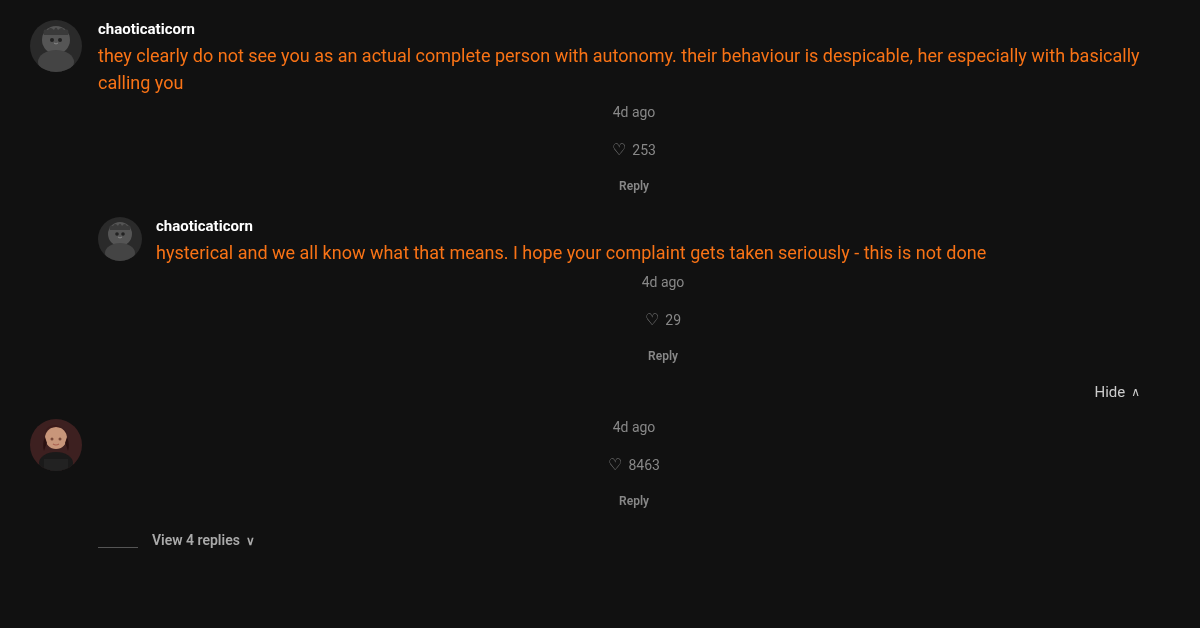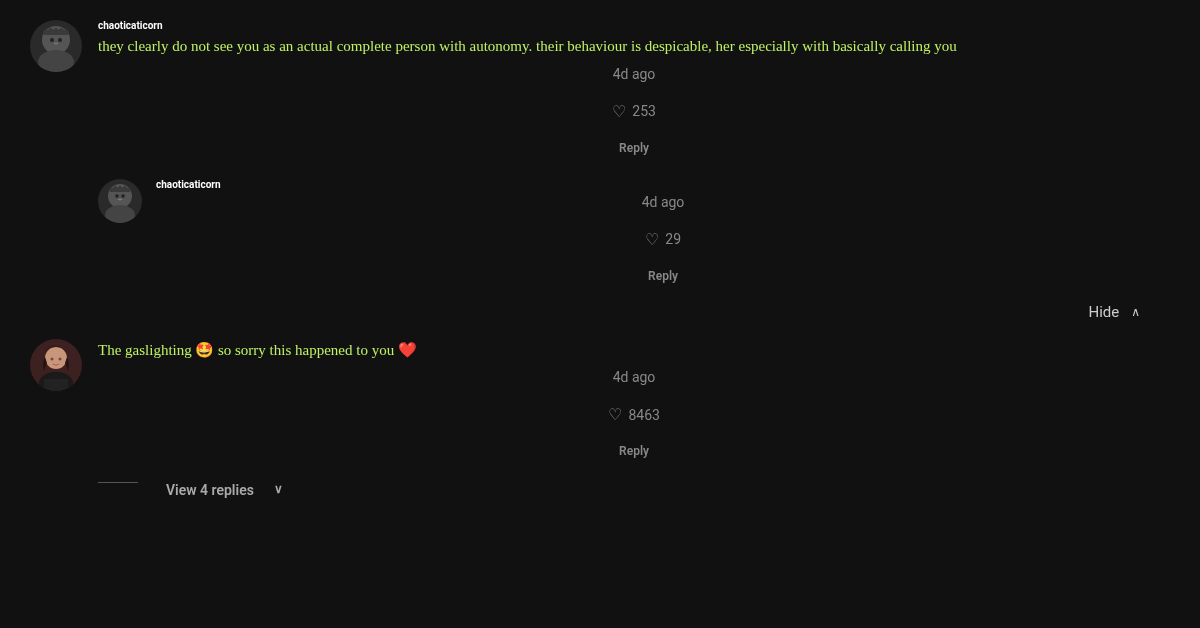--- a/index.html
+++ b/index.html
@@ -28,31 +28,30 @@
       margin-bottom: 24px;
       align-items: flex-start;
     }
 
     .comment-content {
       flex: 1;
     }
 
     .comment-username {
       font-weight: 700;
-      font-size: 10px;
+      font-size: 15px;
       color: #ffffff;
       margin-bottom: 4px;
     }
 
     .comment-text {
-      font-size: 15px;
-      color: #bef264;
+      font-size: 18px;
+      color: #f97316;
       line-height: 1.5;
       margin-bottom: 8px;
-      font-family: Liberation Serif, serif;
     }
 
     .comment-meta {
       display: flex;
       align-items: center;
       gap: 20px;
       color: #888888;
       font-size: 14px;
       flex-direction: column;
     }
@@ -95,33 +94,33 @@
       justify-content: flex-end;
       padding-right: 30px;
       margin-bottom: 18px;
       color: #cccccc;
       font-size: 15px;
     }
 
     .hide-btn {
       display: flex;
       align-items: center;
-      gap: 12px;
+      gap: 6px;
       cursor: pointer;
       color: #cccccc;
     }
 
     .chevron-up {
       font-size: 12px;
     }
 
     .view-replies-btn {
       display: flex;
-      align-items: flex-start;
-      gap: 20px;
+      align-items: flex-end;
+      gap: 6px;
       color: #aaaaaa;
       font-size: 14px;
       font-weight: 600;
       cursor: pointer;
       margin-left: 68px;
       margin-top: 4px;
     }
 
     .chevron-down {
       font-size: 12px;
@@ -203,20 +202,21 @@
         <circle cx="22" cy="17" r="12" fill="#555"></circle>
         <ellipse cx="22" cy="36" rx="15" ry="10" fill="#444"></ellipse>
         <path d="M12 13 Q10 7 15 9 Q17 5 20 9 Q22 4 24 9 Q27 5 29 9 Q34 7 32 13" fill="#3a3a3a"></path>
         <circle cx="19" cy="17" r="1.8" fill="#222"></circle>
         <circle cx="25" cy="17" r="1.8" fill="#222"></circle>
         <path d="M20 20 Q22 22 24 20" stroke="#888" stroke-width="1" fill="none"></path>
       </svg>
     </div>
     <div class="comment-content">
       <div class="comment-username">chaoticaticorn</div>
+      <div class="comment-text">hysterical and we all know what that means. I hope your complaint gets taken seriously - this is not done</div>
       <div class="comment-meta">
         <span class="comment-time">4d ago</span>
         <span class="like-btn">
           <span class="like-icon">♡</span>
           <span>29</span>
         </span>
         <span class="reply-btn">Reply</span>
       </div>
     </div>
   </div>
@@ -241,21 +241,20 @@
         <path d="M37 18 Q40 25 38 32 Q37 28 35 24" fill="#2a1010"></path>
 
         <circle cx="22" cy="20" r="1.5" fill="#7a4a3a"></circle>
         <circle cx="30" cy="20" r="1.5" fill="#7a4a3a"></circle>
         <path d="M23 25 Q26 27 29 25" stroke="#aa6050" stroke-width="1.2" fill="none"></path>
 
         <rect x="14" y="40" width="24" height="12" fill="#222"></rect>
       </svg>
     </div>
     <div class="comment-content">
-      <div class="comment-text">The gaslighting 🤩 so sorry this happened to you ❤️</div>
       <div class="comment-meta">
         <span class="comment-time">4d ago</span>
         <span class="like-btn">
           <span class="like-icon">♡</span>
           <span>8463</span>
         </span>
         <span class="reply-btn">Reply</span>
       </div>
     </div>
   </div>

